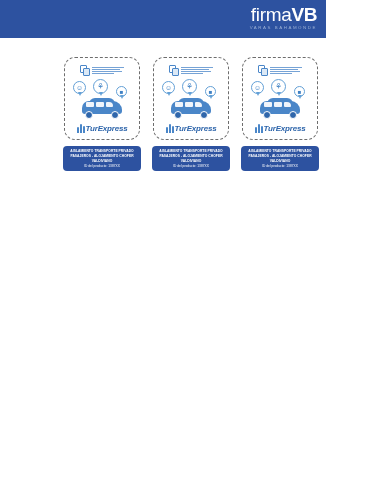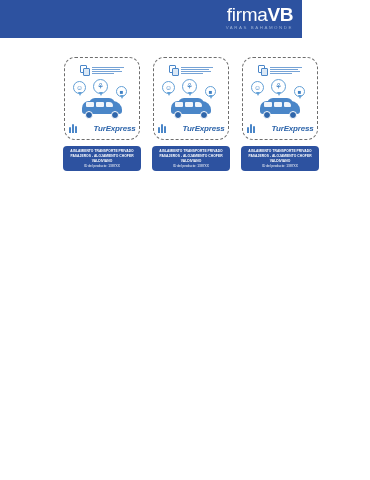--- a/index.html
+++ b/index.html
@@ -16,20 +16,21 @@
     -webkit-font-smoothing: antialiased;
   }
 
   
   .header-band {
     position: absolute;
     left: 0; top: 0;
     width: 302px;
     height: 38px;
     background: #2d52a0;
+    padding-left: 24px;
   }
   .logo-block {
     position: absolute;
     right: 9px;
     top: 5px;
     text-align: right;
     line-height: 1;
   }
   .logo-main {
     font-size: 19px;
@@ -242,21 +243,20 @@
   .express .mark span:nth-child(1) { height: 6px; }
   .express .mark span:nth-child(2) { height: 9px; }
   .express .mark span:nth-child(3) { height: 7px; }
   .express .word {
     font-size: 8px;
     font-weight: 700;
     font-style: italic;
     color: #2f66ab;
     letter-spacing: -0.2px;
     line-height: 9px;
-    padding-left: 16px;
   }
 
   
   .label-box {
     margin-top: 6px;
     width: 78px;
     background: #2d52a0;
     border-radius: 4px;
     padding: 3px 2px 3px;
     box-sizing: border-box;

